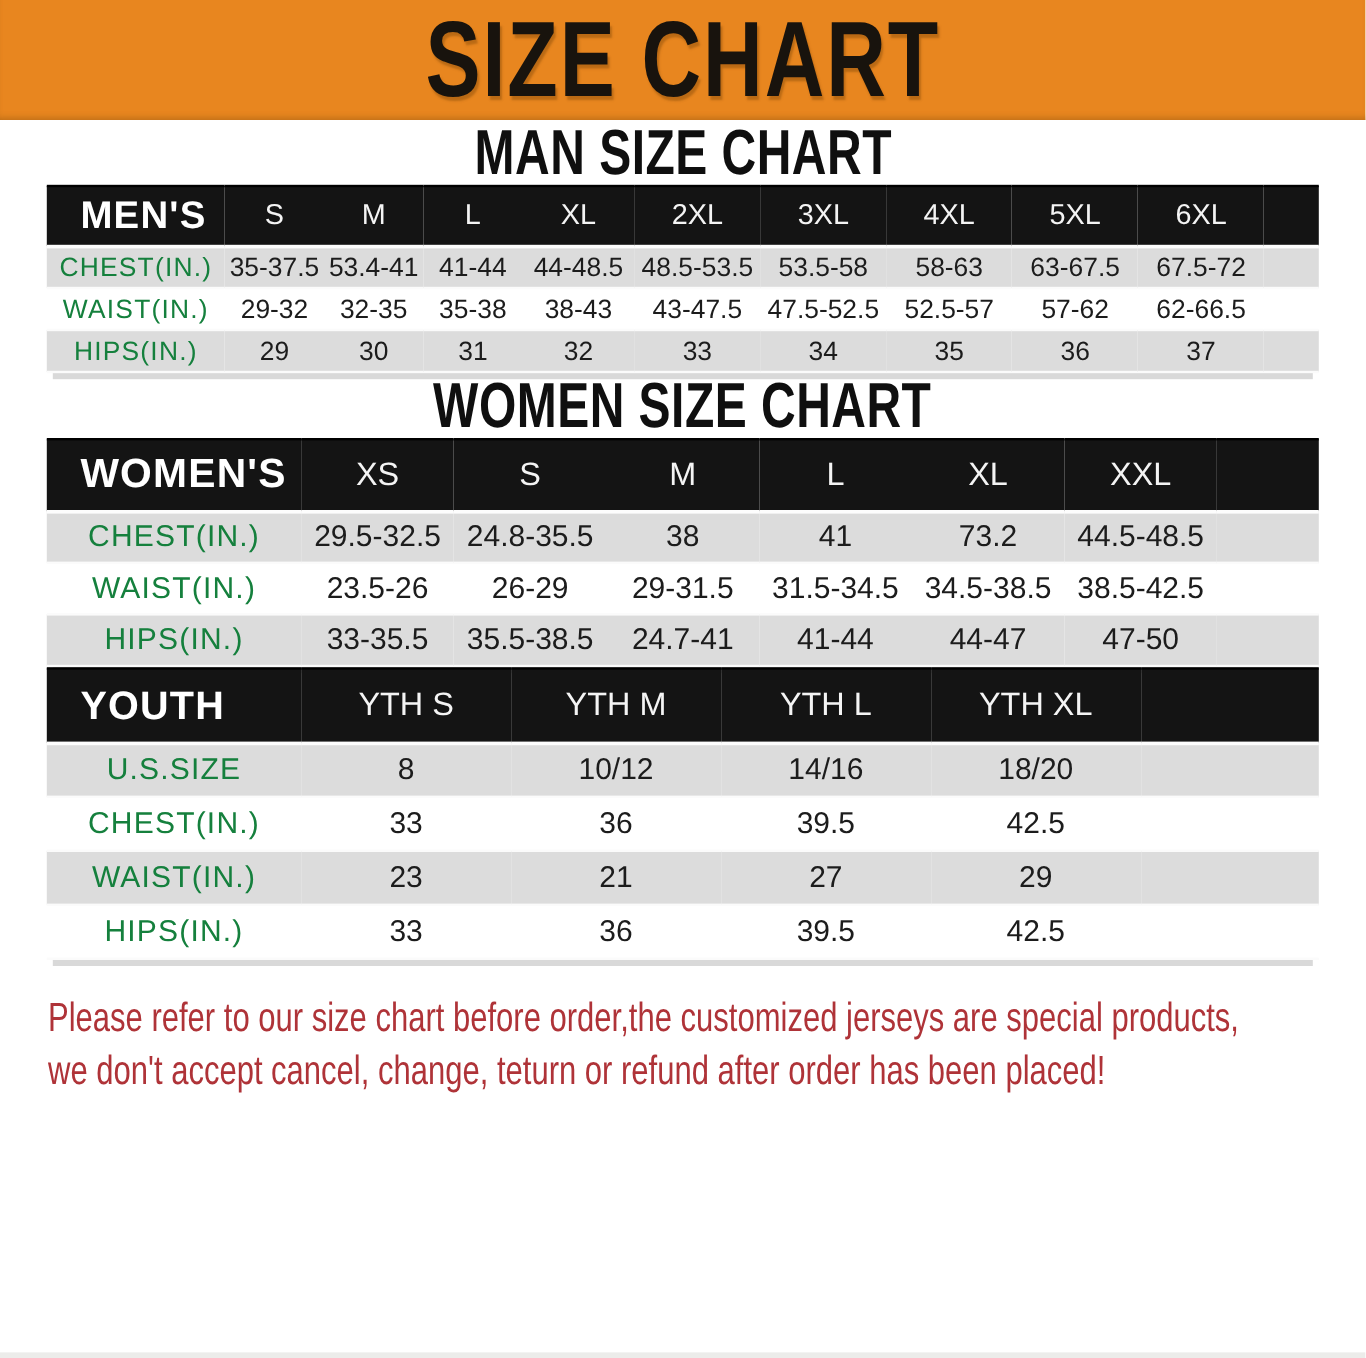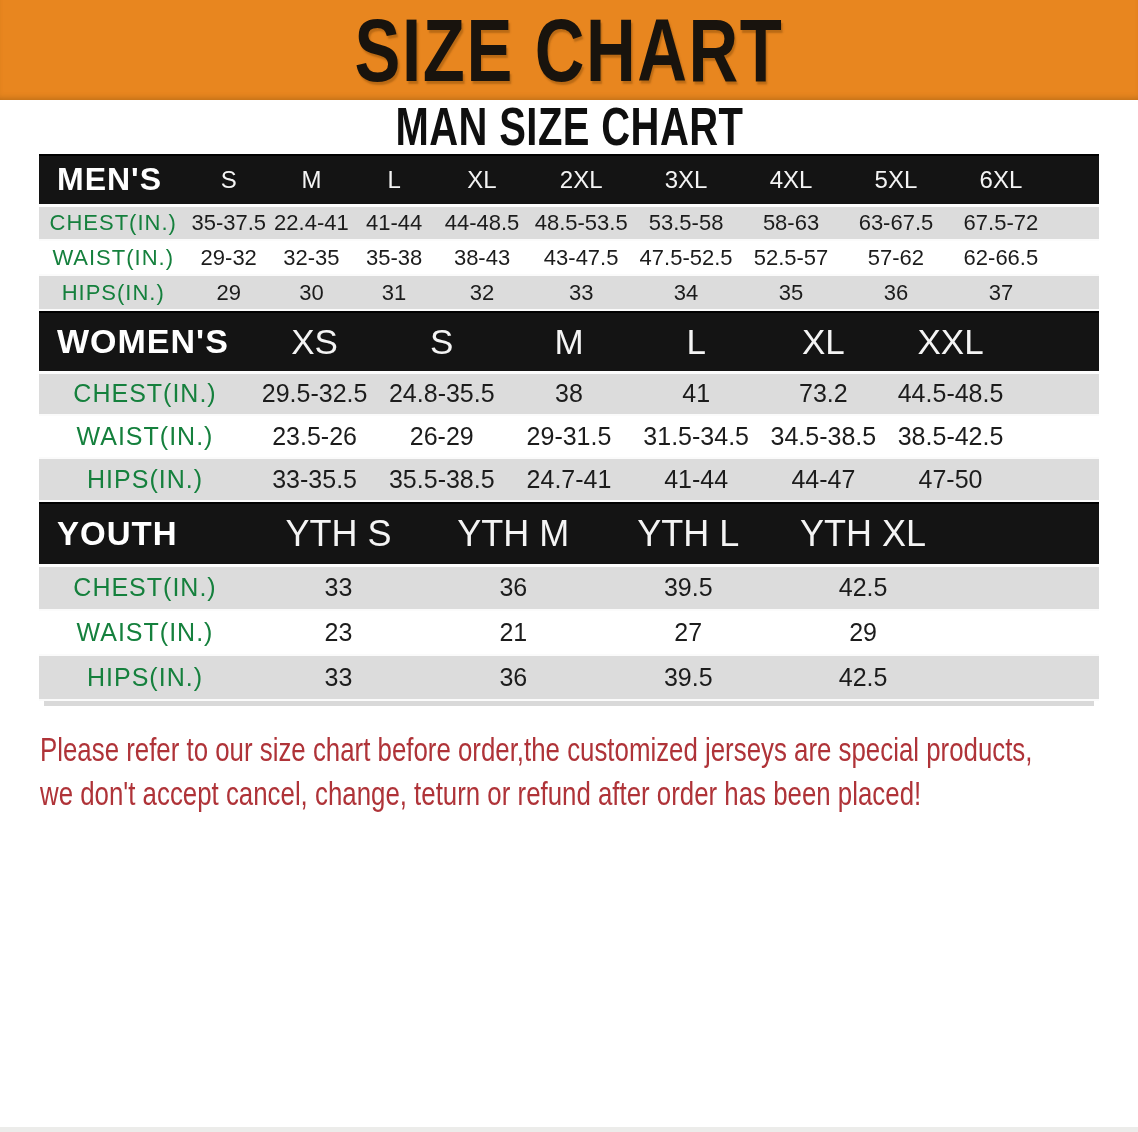--- a/index.html
+++ b/index.html
@@ -65,41 +65,41 @@
   thead th{
     background:var(--bar-bg);
     color:#f4f4f4;
     font-weight:normal;
     text-align:center;
     border-top:2px solid #000;
     border-bottom:3px solid #fdfdfd;
   }
   thead th.corner{
     text-align:left;
-    padding-left:18px;
+    padding-left:28px;
     font-weight:bold;
     color:#ffffff;
     letter-spacing:1px;
   }
   tbody td{
     text-align:center;
     color:#1c1c1c;
     background:#ffffff;
     border-bottom:2px solid #fbfbfb;
   }
   tbody tr:nth-child(odd) td{background:var(--stripe);}
   tbody td.rowlabel{letter-spacing:1px;color:#15803d;}
   
   .t-men thead th{height:50px;font-size:24px;}
   .t-men thead th.corner{font-size:32px;}
   .t-men tbody td{height:35px;font-size:22px;}
-  .t-women thead th{height:60px;font-size:35px;}
+  .t-women thead th{height:60px;font-size:27px;}
   .t-women thead th.corner{font-size:34px;}
   .t-women tbody td{height:43px;font-size:25px;}
-  .t-youth thead th{height:62px;font-size:36px;}
+  .t-youth thead th{height:62px;font-size:27px;}
   .t-youth thead th.corner{font-size:33px;}
   .t-youth tbody td{height:45px;font-size:25px;}
   
   .footnote{
     margin:26px 0 0 40px;
     font-size:34px;
     line-height:44px;
     color:var(--note-red);
     transform:scaleX(.76);
     transform-origin:left top;
@@ -148,21 +148,21 @@
           <th>4XL</th>
           <th>5XL</th>
           <th>6XL</th>
           <th></th>
         </tr>
       </thead>
     <tbody>
         <tr>
           <td class="rowlabel">CHEST(IN.)</td>
           <td>35-37.5</td>
-          <td>22.4-41</td>
+          <td>53.4-41</td>
           <td>41-44</td>
           <td>44-48.5</td>
           <td>48.5-53.5</td>
           <td>53.5-58</td>
           <td>58-63</td>
           <td>63-67.5</td>
           <td>67.5-72</td>
           <td></td>
         </tr>
         <tr>
@@ -189,20 +189,23 @@
           <td>35</td>
           <td>36</td>
           <td>37</td>
           <td></td>
         </tr>
       </tbody>
   </table>
 </section>
 
 <section>
+  <h2 class="section-heading hd-women">
+    <span class="condensed">WOMEN SIZE CHART</span>
+  </h2>
   <table class="size-table t-women mt-women">
     <colgroup>
       <col style="width:20%">
         <col style="width:12%">
         <col style="width:12%">
         <col style="width:12%">
       <col style="width:12%">
         <col style="width:12%">
         <col style="width:12%">
         <col style="width:8%">
@@ -269,20 +272,28 @@
           <th class="corner">YOUTH</th>
           <th>YTH S</th>
           <th>YTH M</th>
           <th>YTH L</th>
           <th>YTH XL</th>
           <th></th>
         </tr>
       </thead>
     <tbody>
         <tr>
+          <td class="rowlabel">U.S.SIZE</td>
+          <td>8</td>
+          <td>10/12</td>
+          <td>14/16</td>
+          <td>18/20</td>
+          <td></td>
+        </tr>
+        <tr>
           <td class="rowlabel">CHEST(IN.)</td>
           <td>33</td>
           <td>36</td>
           <td>39.5</td>
           <td>42.5</td>
           <td></td>
         </tr>
         <tr>
           <td class="rowlabel">WAIST(IN.)</td>
           <td>23</td>

